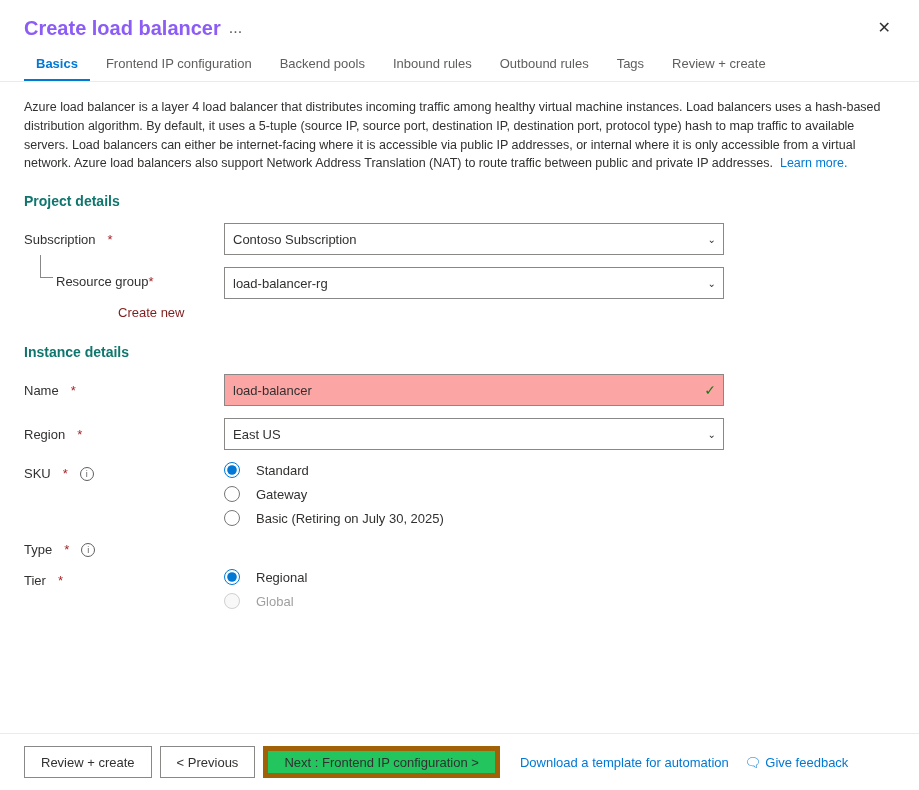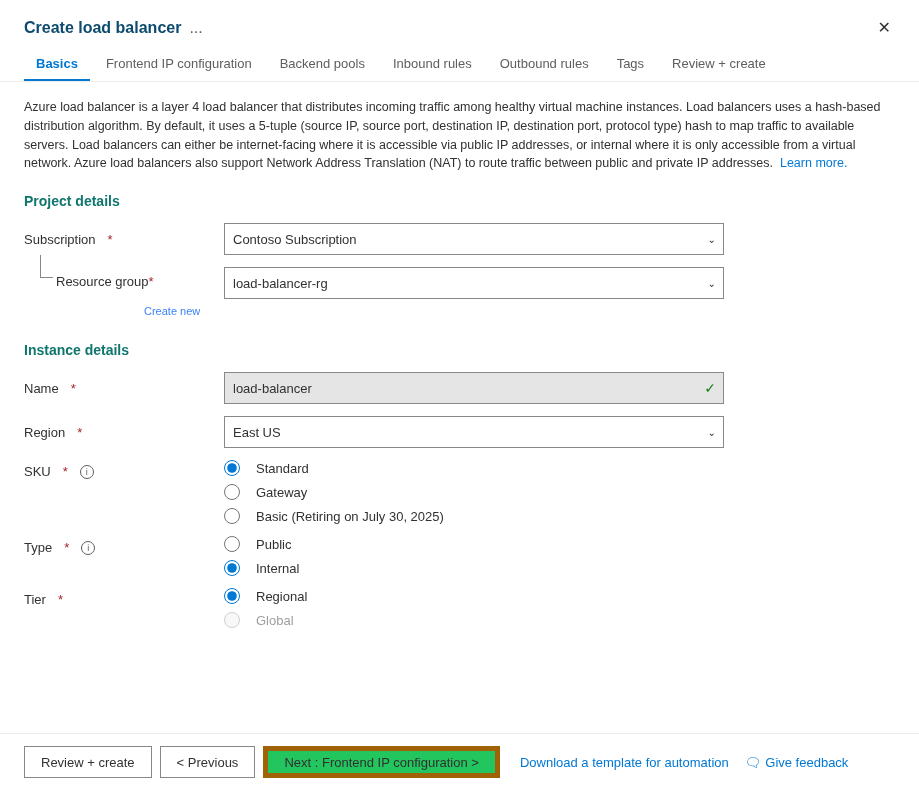--- a/index.html
+++ b/index.html
@@ -27,23 +27,23 @@
       align-items: center;
       justify-content: space-between;
       padding: 16px 24px 0 24px;
     }
     .dialog-title-row {
       display: flex;
       align-items: center;
       gap: 8px;
     }
     .dialog-title {
-      font-size: 16px;
+      font-size: 20px;
       font-weight: 600;
-      color: #0c4a6e;
+      color: #8b5cf6;
     }
     .dialog-ellipsis {
       color: #605e5c;
       font-size: 16px;
       cursor: pointer;
     }
     .close-btn {
       background: none;
       border: none;
       cursor: pointer;
@@ -162,37 +162,37 @@
       width: 100%;
       max-width: 500px;
     }
     .input-wrapper input {
       width: 100%;
       height: 32px;
       border: 1px solid #8a8886;
       padding: 0 30px 0 8px;
       font-size: 13px;
       color: #323130;
-      background: #e5e5e5;
+      background: #fca5a5;
     }
     .input-check {
       position: absolute;
       right: 8px;
       top: 50%;
       transform: translateY(-50%);
       color: #107c10;
       font-size: 14px;
     }
     .create-new-link {
-      color: #3b82f6;
-      font-size: 11px;
+      color: #7f1d1d;
+      font-size: 13px;
       cursor: pointer;
       text-decoration: none;
       display: inline-block;
-      margin-left: 120px;
+      margin-left: 94px;
       margin-top: 2px;
     }
     .resource-group-row {
       display: flex;
       align-items: flex-start;
       margin-bottom: 4px;
     }
     .radio-group {
       display: flex;
       flex-direction: column;
@@ -392,30 +392,20 @@
           </label>
         </div>
       </div>
 
       <div class="form-row" style="align-items:flex-start;">
         <div class="form-label" style="margin-top:4px;">
           <span>Type</span>
           <span class="required-star"> *</span>
           <span class="info-icon">i</span>
         </div>
-        <div class="radio-group form-control">
-          <label class="radio-item">
-            <input type="radio" name="type" style="">
-            <span>Public</span>
-          </label>
-          <label class="radio-item">
-            <input type="radio" name="type" checked="" style="">
-            <span>Internal</span>
-          </label>
-        </div>
       </div>
 
       <div class="form-row" style="align-items:flex-start;">
         <div class="form-label" style="margin-top:4px;">
           <span>Tier</span>
           <span class="required-star"> *</span>
         </div>
         <div class="radio-group form-control">
           <label class="radio-item">
             <input type="radio" name="tier" checked="" style="">

